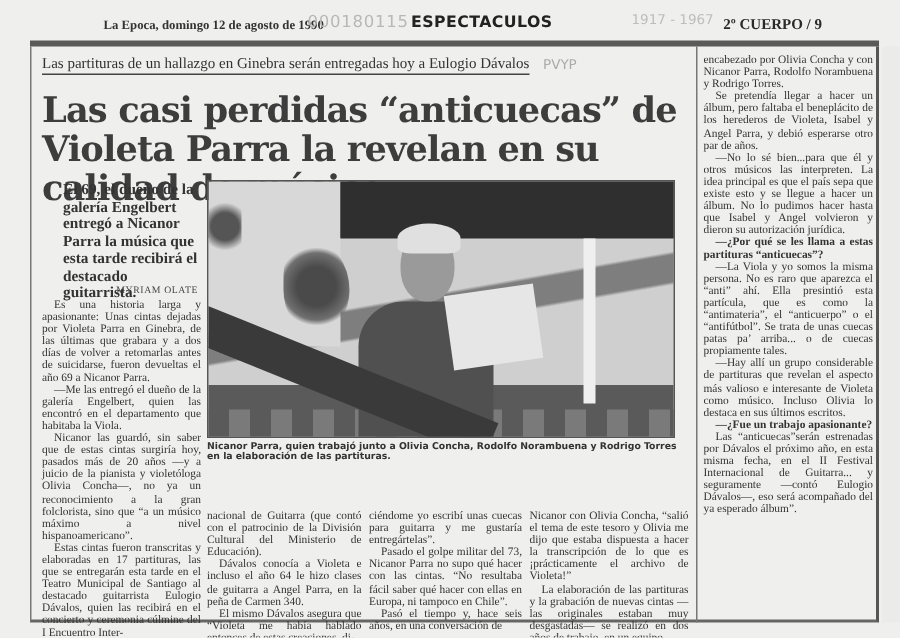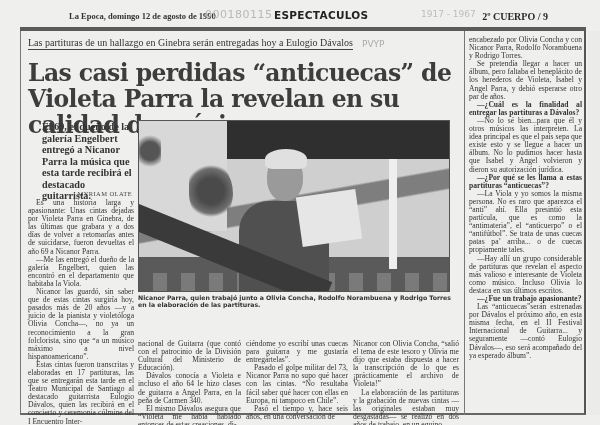--- a/index.html
+++ b/index.html
@@ -129,21 +129,20 @@
 </div>
 
 <div class="col" style="left:353px; top:340px; width:106px;">
   <p class="noind">Nicanor con Olivia Concha, “salió el tema de este tesoro y Olivia me dijo que estaba dispuesta a hacer la transcripción de lo que es ¡prácticamente el archivo de Violeta!”</p>
   <p>La elaboración de las partituras y la grabación de nuevas cintas —las originales estaban muy desgastadas— se realizó en dos años de trabajo, en un equipo</p>
 </div>
 
 <div class="col" style="left:469px; top:36px; width:113px;">
   <p class="noind">encabezado por Olivia Concha y con Nicanor Parra, Rodolfo Norambuena y Rodrigo Torres.</p>
   <p>Se pretendía llegar a hacer un álbum, pero faltaba el beneplácito de los herederos de Violeta, Isabel y Angel Parra, y debió esperarse otro par de años.</p>
-  <p style="font-weight:bold">—¿Cuál es la finalidad al entregar las partituras a Dávalos?</p>
   <p>—No lo sé bien...para que él y otros músicos las interpreten. La idea principal es que el país sepa que existe esto y se llegue a hacer un álbum. No lo pudimos hacer hasta que Isabel y Angel volvieron y dieron su autorización jurídica.</p>
   <p style="font-weight:bold">—¿Por qué se les llama a estas partituras “anticuecas”?</p>
   <p>—La Viola y yo somos la misma persona. No es raro que aparezca el “anti” ahí. Ella presintió esta partícula, que es como la “antimateria”, el “anticuerpo” o el “antifútbol”. Se trata de unas cuecas patas pa’ arriba... o de cuecas propiamente tales.</p>
   <p>—Hay allí un grupo considerable de partituras que revelan el aspecto más valioso e interesante de Violeta como músico. Incluso Olivia lo destaca en sus últimos escritos.</p>
   <p style="font-weight:bold">—¿Fue un trabajo apasionante?</p>
   <p>Las “anticuecas”serán estrenadas por Dávalos el próximo año, en esta misma fecha, en el II Festival Internacional de Guitarra... y seguramente —contó Eulogio Dávalos—, eso será acompañado del ya esperado álbum”.</p>
 </div>
 
 <div class="margin-right"></div>
 

